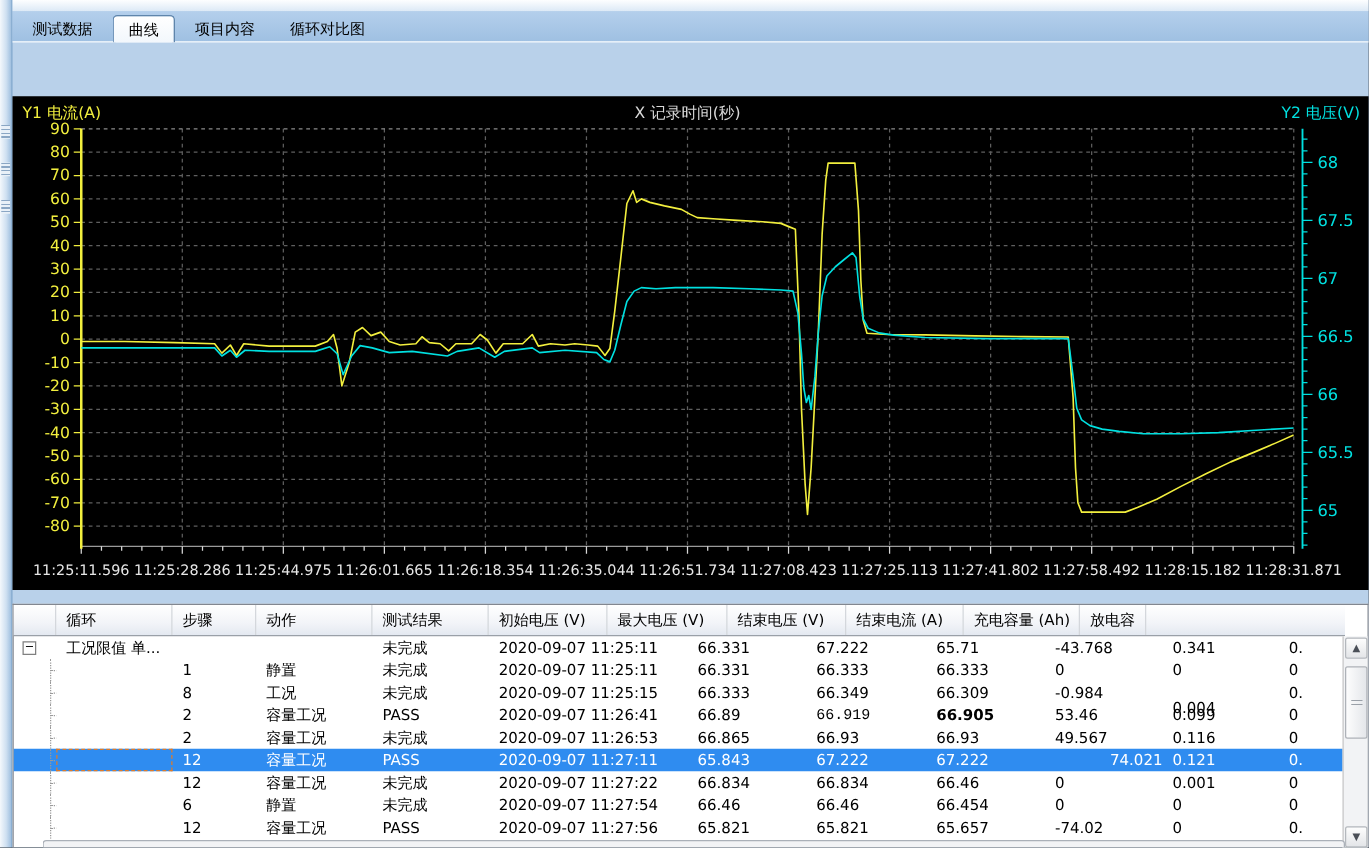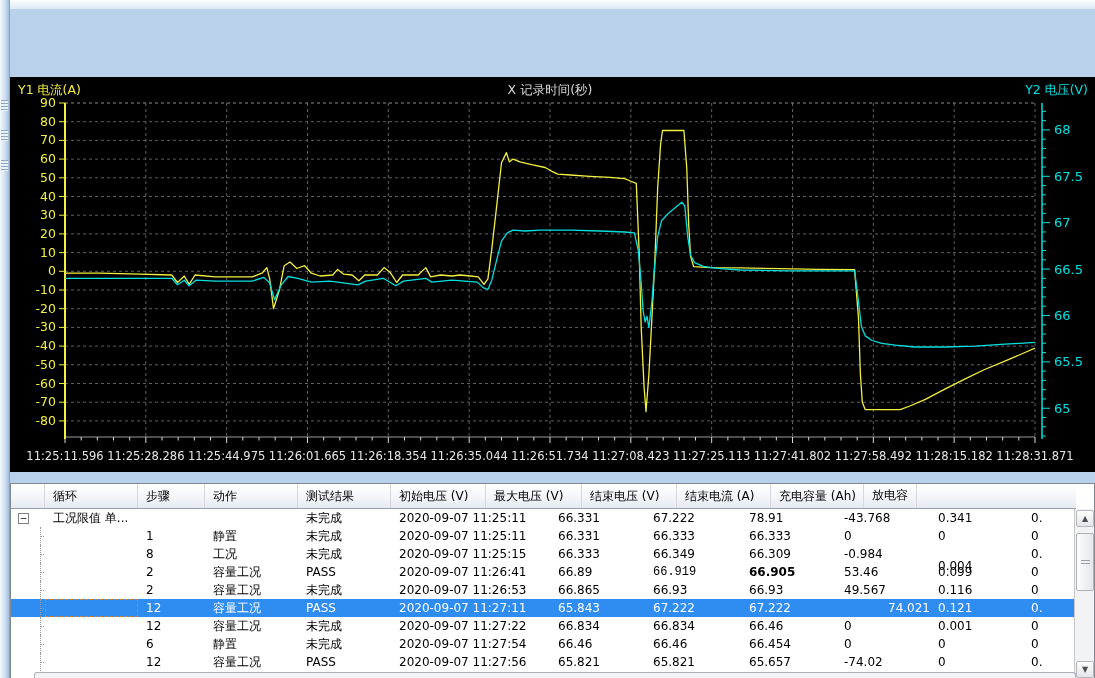--- a/index.html
+++ b/index.html
@@ -65,20 +65,26 @@
   <div class="left-strip">
     <div class="grip" style="top:100px"></div>
     <div class="grip" style="top:130px"></div>
     <div class="grip" style="top:160px"></div>
   </div>
 
   <div class="main">
 
     <div class="top-strip"></div>
 
+    <div class="tabbar">
+      <div class="tab">测试数据</div>
+      <div class="tab active">曲线</div>
+      <div class="tab">项目内容</div>
+      <div class="tab">循环对比图</div>
+    </div>
 
 
     <div class="chart-panel">
       <svg id="chart-svg" width="1085" height="395">
           <line x1="135.83333333333331" y1="26" x2="135.83333333333331" y2="360" stroke="#5f5f5f" stroke-width="1" stroke-dasharray="3,3"></line>
           <line x1="216.66666666666666" y1="26" x2="216.66666666666666" y2="360" stroke="#5f5f5f" stroke-width="1" stroke-dasharray="3,3"></line>
           <line x1="297.5" y1="26" x2="297.5" y2="360" stroke="#5f5f5f" stroke-width="1" stroke-dasharray="3,3"></line>
           <line x1="378.3333333333333" y1="26" x2="378.3333333333333" y2="360" stroke="#5f5f5f" stroke-width="1" stroke-dasharray="3,3"></line>
           <line x1="459.1666666666667" y1="26" x2="459.1666666666667" y2="360" stroke="#5f5f5f" stroke-width="1" stroke-dasharray="3,3"></line>
           <line x1="540" y1="26" x2="540" y2="360" stroke="#5f5f5f" stroke-width="1" stroke-dasharray="3,3"></line>
@@ -278,35 +284,35 @@
           <div class="th" style="width: 34px;"></div>
           <div class="th" style="width: 93px;">循环</div>
           <div class="th" style="width: 67px;">步骤</div>
           <div class="th" style="width: 93px;">动作</div>
           <div class="th" style="width: 93px;">测试结果</div>
           <div class="th" style="width: 95px;">初始电压 (V)</div>
           <div class="th" style="width: 96px;">最大电压 (V)</div>
           <div class="th" style="width: 95px;">结束电压 (V)</div>
           <div class="th" style="width: 94px;">结束电流 (A)</div>
           <div class="th" style="width: 93px;">充电容量 (Ah)</div>
-          <div class="th" style="width: 53px; font-family: Liberation Mono, monospace;">放电容</div>
+          <div class="th" style="width: 53px;">放电容</div>
         </div>
       <div class="tbody" id="tbody">
           <div class="tr">
             <div class="td tree" style="width: 34px;">
               <div class="expand-box">−</div>
             </div>
             <div class="td" style="width: 93px;">工况限值 单...</div>
             <div class="td" style="width: 67px;"></div>
             <div class="td" style="width: 93px;"></div>
             <div class="td" style="width: 93px;">未完成</div>
             <div class="td" style="width: 159px;">2020-09-07 11:25:11</div>
             <div class="td" style="width: 95px;">66.331</div>
             <div class="td" style="width: 96px;">67.222</div>
-            <div class="td" style="width: 95px;">78.91</div>
+            <div class="td" style="width: 95px;">65.71</div>
             <div class="td" style="width: 94px;">-43.768</div>
             <div class="td" style="width: 93px;">0.341</div>
             <div class="td" style="width: 53px;">0.</div>
           </div>
           <div class="tr">
             <div class="td tree" style="width: 34px;">
               <div class="tl-v"></div>
               <div class="tl-h"></div>
             </div>
             <div class="td" style="width: 93px;"></div>

